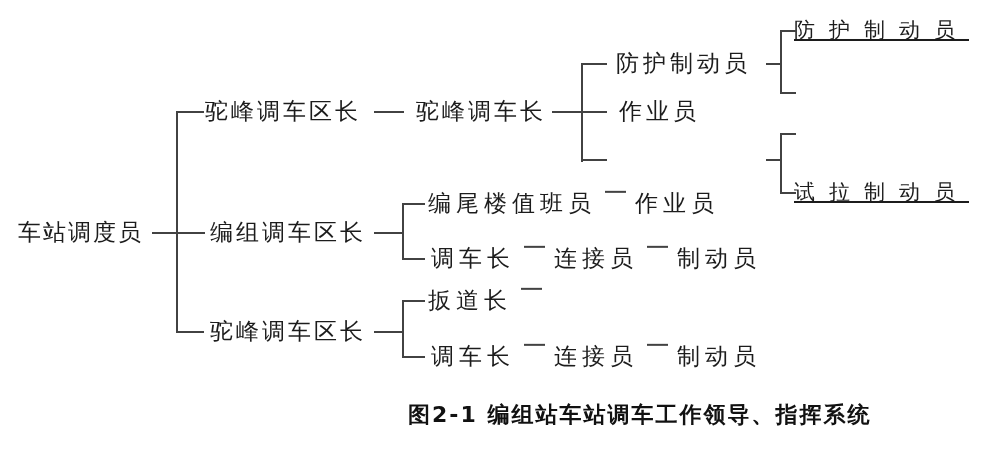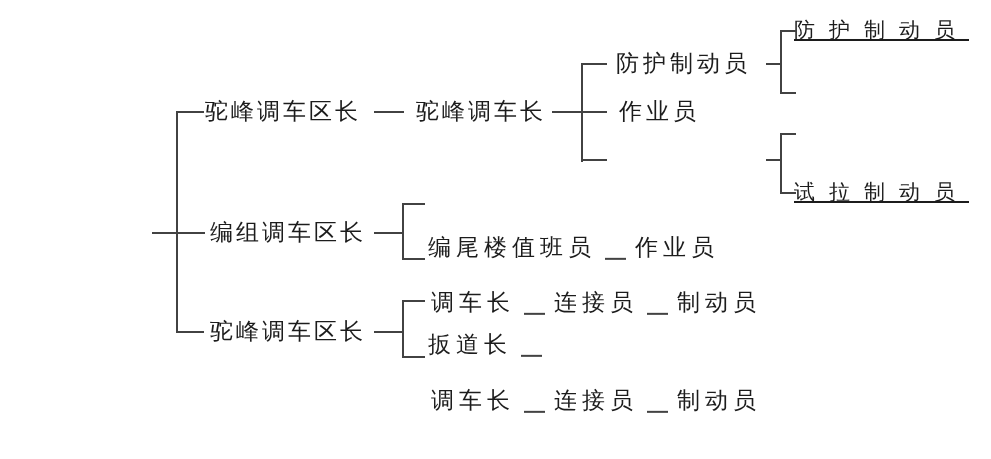--- a/index.html
+++ b/index.html
@@ -8,40 +8,41 @@
     font-family:"DejaVu Sans",sans-serif;color:#1c1c1c;overflow:hidden;
   }
   .node{
     position:absolute;white-space:nowrap;font-size:23px;letter-spacing:4px;
     transform:translateY(-52%);line-height:1.1;
   }
   .node.root{letter-spacing:2px;}
   .node.chief{letter-spacing:3px;}
   .node.wide{font-size:21px;letter-spacing:14px;text-decoration:underline;}
   .chain{
-    position:absolute;display:flex;align-items:flex-end;white-space:nowrap;
-    font-size:23px;letter-spacing:5px;transform:translateY(-52%);line-height:1.1;margin-top:44px;
+    position:absolute;display:flex;align-items:flex-start;white-space:nowrap;
+    font-size:23px;letter-spacing:5px;transform:translateY(-52%);line-height:1.1;
   }
   .chain .dash{
     display:inline-block;width:21px;height:2px;background:#424242;
     margin:0 9px;flex:none;
   }
   .hl,.vl{position:absolute;background:#424242;}
   .hl{height:2px;}
   .vl{width:2px;}
   .caption{
     position:absolute;font-weight:bold;font-size:22px;letter-spacing:2px;
     white-space:nowrap;transform:translateY(-50%);color:#111111;
   }
 </style>
 </head>
 <body>
 
 <div class="canvas">
 
+  <span class="node root" style="left:18px;top:233px">车站调度员</span>
 
   <span class="node chief" style="left:205px;top:112px">驼峰调车区长</span>
   <span class="node chief" style="left:416px;top:112px">驼峰调车长</span>
   <span class="node" style="left:616px;top:64px">防护制动员</span>
   <span class="node" style="left:619px;top:112px">作业员</span>
   <span class="node wide" style="left:794px;top:31px">防护制动员</span>
   <span class="node wide" style="left:794px;top:193px">试拉制动员</span>
 
   <span class="node chief" style="left:210px;top:233px">编组调车区长</span>
   <div class="chain" style="left:428px;top:204px">
@@ -95,14 +96,15 @@
   <div class="hl" style="left:374px;top:232px;width:30px"></div>
   <div class="vl" style="left:402px;top:203px;height:57px"></div>
   <div class="hl" style="left:402px;top:203px;width:23px"></div>
   <div class="hl" style="left:402px;top:258px;width:23px"></div>
 
   <div class="hl" style="left:374px;top:331px;width:30px"></div>
   <div class="vl" style="left:402px;top:300px;height:58px"></div>
   <div class="hl" style="left:402px;top:300px;width:23px"></div>
   <div class="hl" style="left:402px;top:356px;width:23px"></div>
 
+  <div class="caption" style="left:408px;top:415px">图2-1 编组站车站调车工作领导、指挥系统</div>
 
 </div>
 
 </body></html>

